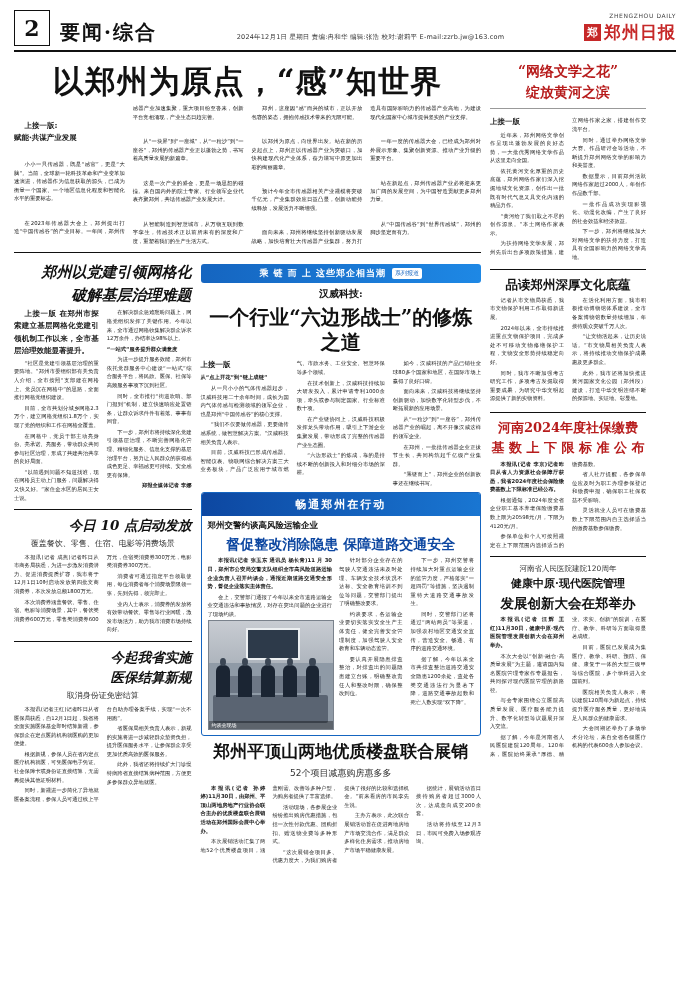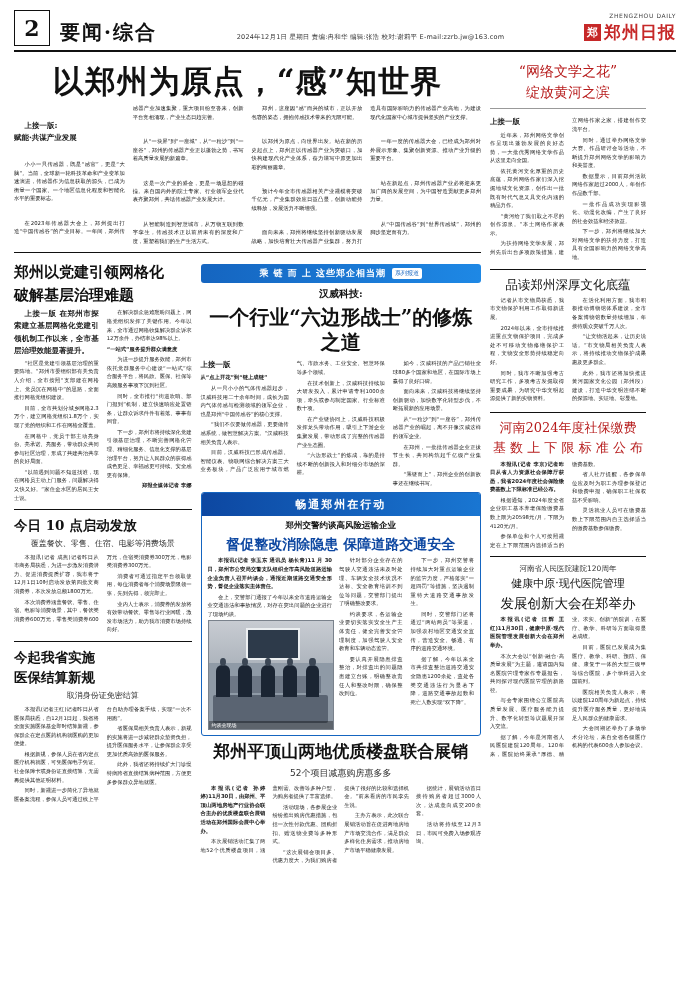--- a/index.html
+++ b/index.html
@@ -24,23 +24,23 @@
   .col-right{width:156px;}
 
   .rule{border-top:1px solid #111;margin:7px 0;}
   .rule.thin{border-top:1px solid #999;}
 
   
   .lead-title{font-family:"DejaVu Serif","Liberation Serif",serif;font-weight:bold;text-align:center;font-size:31px;letter-spacing:1px;line-height:1.2;margin:4px 0 4px;}
   .lead-sub{text-align:center;font-size:11px;color:#222;margin-bottom:6px;font-family:"DejaVu Serif","Liberation Serif",serif;}
   .kicker{font-size:7.5px;color:#222;font-weight:bold;}
   .h-mid{font-family:"DejaVu Serif","Liberation Serif",serif;font-weight:bold;font-size:20px;text-align:center;line-height:1.25;margin:4px 0;}
-  .h-left{font-family:"DejaVu Serif","Liberation Serif",serif;font-weight:bold;font-size:15px;line-height:1.3;text-align:left;margin:3px 0;}
+  .h-left{font-family:"DejaVu Serif","Liberation Serif",serif;font-weight:bold;font-size:15px;line-height:1.3;text-align:right;margin:3px 0;font-style:italic;}
   .h-left.sm{font-size:13.5px;}
-  .h-right{font-family:"DejaVu Serif","Liberation Serif",serif;font-weight:normal;font-size:14px;line-height:1.3;text-align:center;margin:3px 0;}
+  .h-right{font-family:"DejaVu Serif","Liberation Serif",serif;font-weight:bold;font-size:14px;line-height:1.3;text-align:center;margin:3px 0;}
   .h-red{color:#b71c1c;}
   .sub-center{text-align:center;font-size:8px;color:#333;margin:2px 0 4px;}
 
   
   .bodytext{font-size:5.3px;line-height:1.62;text-align:justify;color:#1a1a1a;}
   .bodytext p{margin:0 0 2px;text-indent:2em;}
   .cols2{column-count:2;column-gap:8px;}
   .cols3{column-count:3;column-gap:8px;}
   .cols4{column-count:4;column-gap:7px;}
   .lead-body{column-count:4;column-gap:8px;font-size:5.3px;line-height:1.6;text-align:justify;}
@@ -51,21 +51,21 @@
   .banner{background:linear-gradient(90deg,#1565c0,#1e88e5);color:#fff;border-radius:3px;padding:3px 8px;display:flex;align-items:center;justify-content:center;margin:4px 0;}
   .banner .b-txt{font-size:9px;font-weight:bold;font-family:"DejaVu Serif","Liberation Serif",serif;letter-spacing:1px;}
   .banner .b-tag{font-size:6px;background:#fff;color:#1565c0;border-radius:2px;padding:1px 3px;margin-left:6px;}
 
   .banner2{background:linear-gradient(90deg,#0d47a1,#1976d2);color:#fff;text-align:center;padding:4px 0;font-size:11px;font-weight:bold;font-family:"DejaVu Serif","Liberation Serif",serif;letter-spacing:2px;border-radius:2px 2px 0 0;}
 
   .boxed{border:1px solid #1565c0;border-radius:3px;padding:0 0 5px;margin:5px 0;}
   .boxed .inner{padding:4px 6px 0;}
 
   .h-box-title{font-family:"DejaVu Serif","Liberation Serif",serif;font-weight:bold;font-size:14px;text-align:center;color:#0d47a1;margin:4px 0 2px;}
-  .h-box-sub{font-size:8.5px;text-align:center;color:#111;margin-bottom:4px;font-family:Liberation Serif, serif;font-weight:bold;}
+  .h-box-sub{font-size:8.5px;text-align:left;color:#111;margin-bottom:4px;font-family:Liberation Serif, serif;font-weight:bold;}
 
   
   .photo{position:relative;width:100%;height:108px;background:#8f9aa6;overflow:hidden;border:1px solid #7a828c;}
   .photo .wall{position:absolute;left:0;top:0;right:0;height:38%;background:linear-gradient(180deg,#c8ccd2,#aeb5bd);}
   .photo .screen{position:absolute;left:30%;top:6%;width:40%;height:26%;background:#2d3a4a;border:2px solid #eceff1;}
   .photo .tbl{position:absolute;left:4%;bottom:6%;width:92%;height:26%;background:#5a6472;border-radius:2px;}
   .photo .tbl2{position:absolute;left:10%;bottom:34%;width:80%;height:16%;background:#6d7785;}
   .photo .p{position:absolute;bottom:30%;width:11%;height:30%;background:#1b2533;border-radius:6px 6px 0 0;}
   .photo .p:after{content:"";position:absolute;left:28%;top:-22%;width:44%;height:26%;background:#3b4654;border-radius:50%;}
   .photo .cap{position:absolute;left:0;right:0;bottom:0;background:rgba(0,0,0,.35);color:#fff;font-size:5px;padding:1px 3px;}

